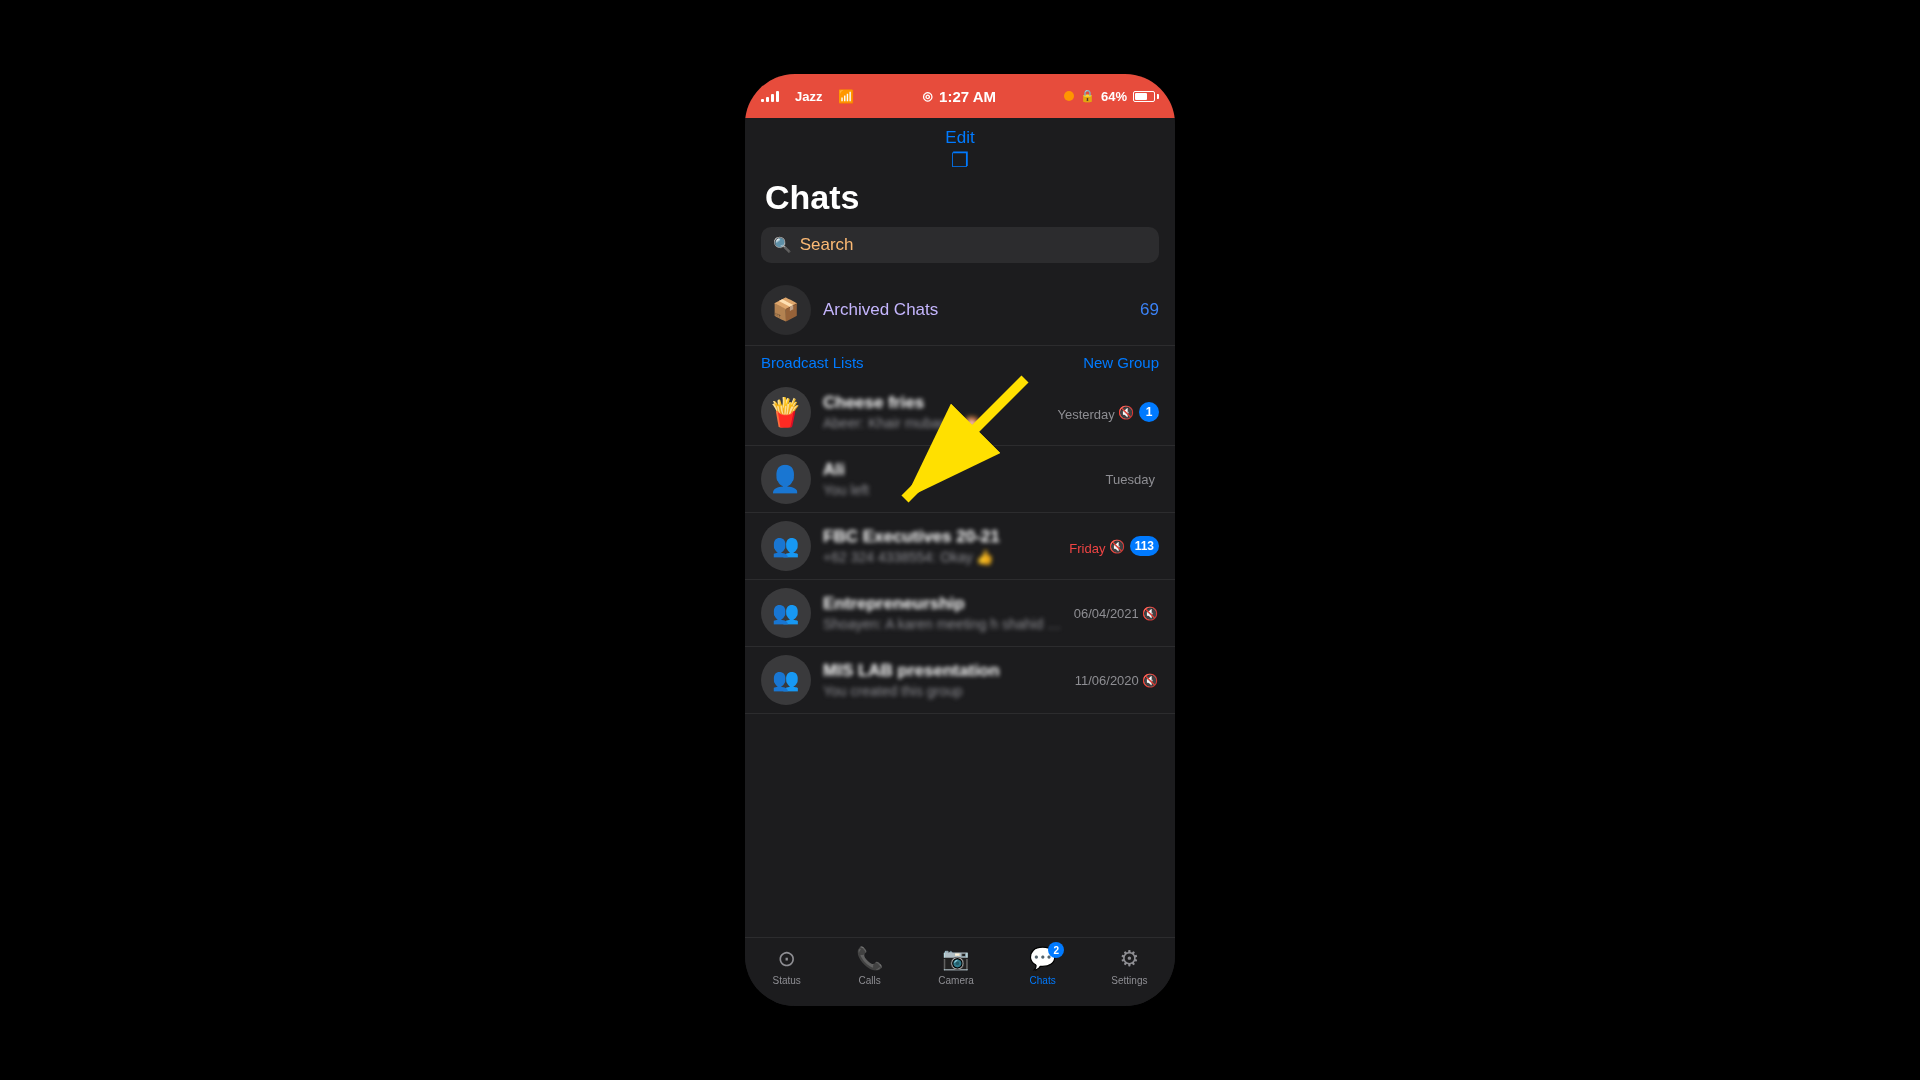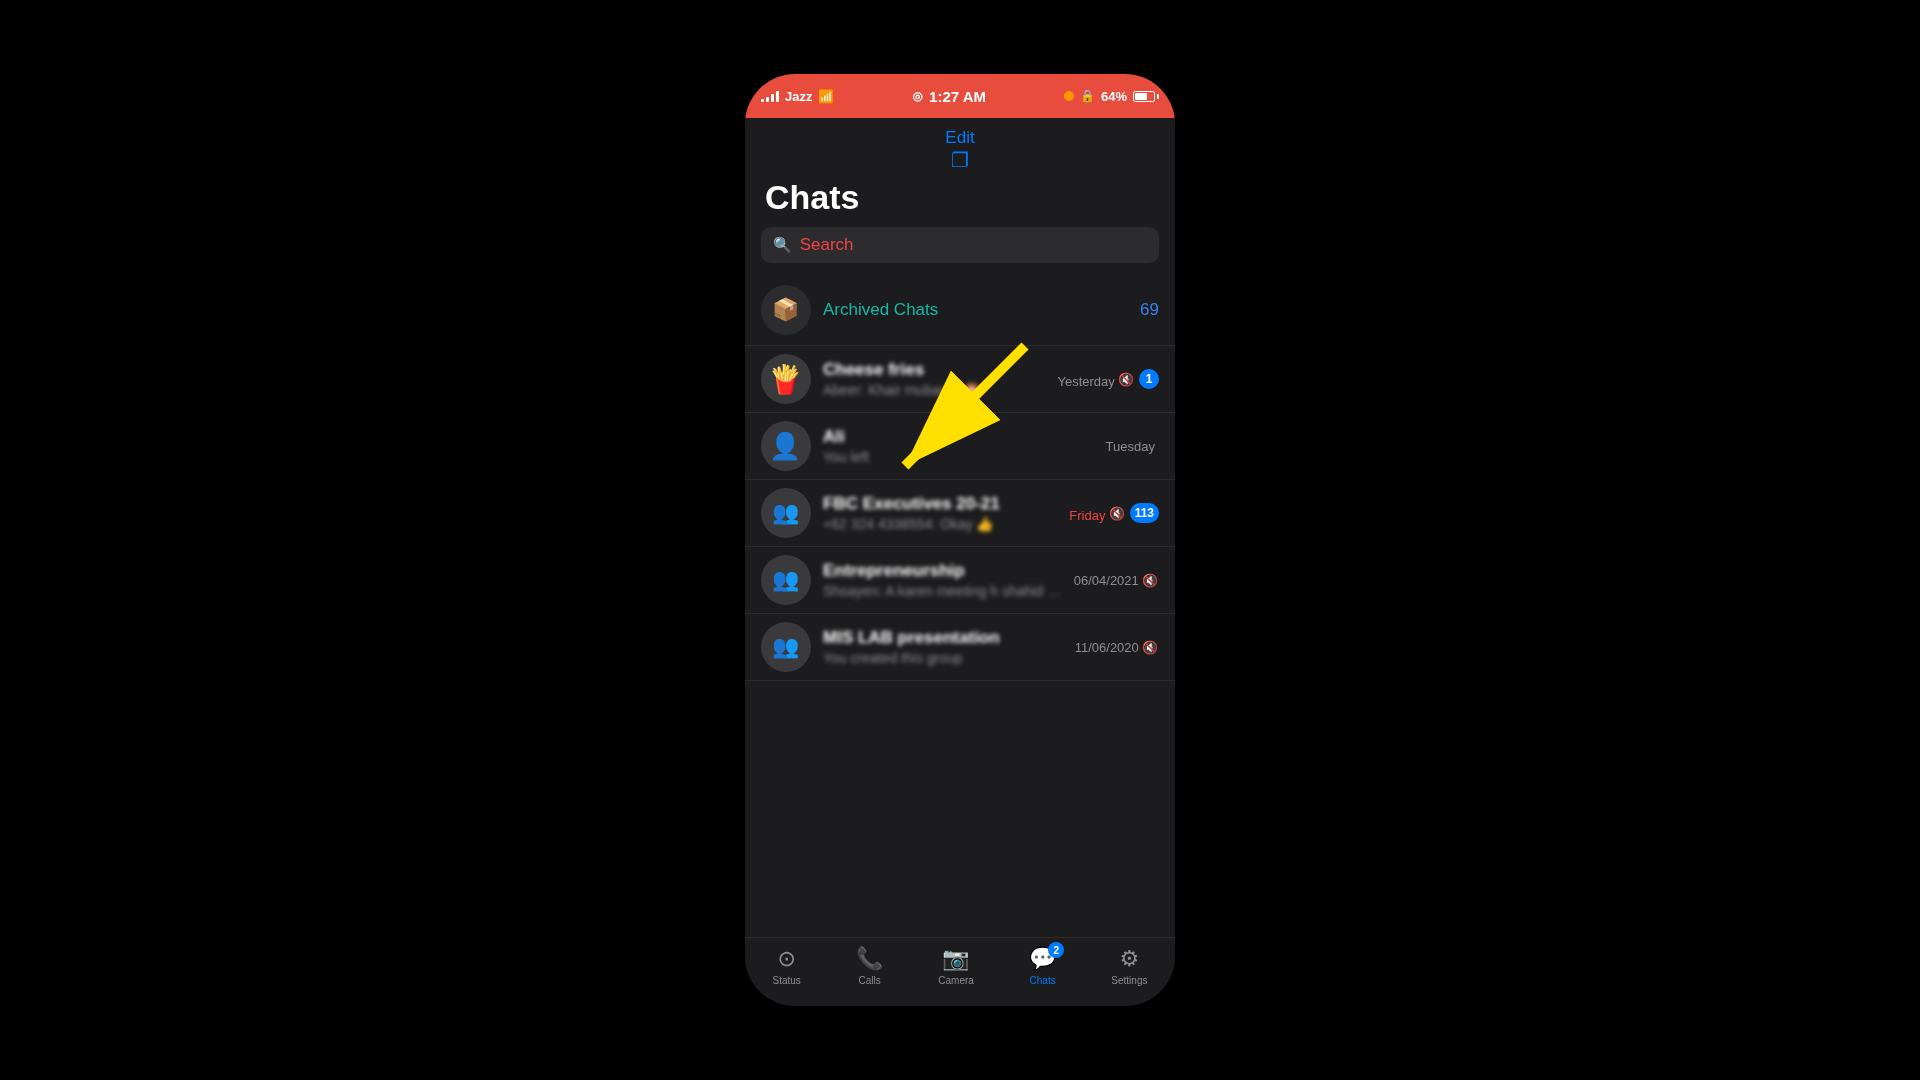--- a/index.html
+++ b/index.html
@@ -31,21 +31,21 @@
       height: 44px;
       display: flex;
       align-items: center;
       justify-content: space-between;
       padding: 0 16px;
       flex-shrink: 0;
     }
     .status-left {
       display: flex;
       align-items: center;
-      gap: 6px;
+      gap: 16px;
       color: #fff;
       font-size: 13px;
       font-weight: 600;
     }
     .signal-bars {
       display: flex;
       align-items: flex-end;
       gap: 2px;
       height: 12px;
     }
@@ -153,21 +153,21 @@
       align-items: center;
       padding: 8px 12px;
       gap: 8px;
       flex-shrink: 0;
     }
     .search-icon {
       color: #8e8e93;
       font-size: 15px;
     }
     .search-placeholder {
-      color: #ef4444;
+      color: #fdba74;
       font-size: 17px;
     }
 
     
     .chat-list {
       flex: 1;
       overflow: hidden;
     }
 
     
@@ -184,21 +184,21 @@
       background: #2c2c2e;
       border-radius: 50%;
       display: flex;
       align-items: center;
       justify-content: center;
       font-size: 22px;
       color: #007aff;
       flex-shrink: 0;
     }
     .archived-label {
-      color: #14b8a6;
+      color: #c4b5fd;
       font-size: 17px;
       font-weight: 500;
       flex: 1;
     }
     .archived-count {
       color: #3b82f6;
       font-size: 17px;
     }
 
     
@@ -405,20 +405,24 @@
     </div>
 
     <div class="chat-list">
 
       <div class="archived-row">
         <div class="archive-icon-box">📦</div>
         <span class="archived-label">Archived Chats</span>
         <span class="archived-count">69</span>
       </div>
 
+      <div class="section-header">
+        <span class="broadcast-link">Broadcast Lists</span>
+        <span class="new-group-link">New Group</span>
+      </div>
 
       <div class="chat-item" style="position:relative;">
         <div class="avatar">
           <span class="avatar-emoji">🍟</span>
         </div>
         <div class="chat-details">
           <div class="chat-name blurred">Cheese fries</div>
           <div class="chat-preview blurred">Abeer: Khair mubarak 🎇</div>
         </div>
         <div class="chat-meta">

